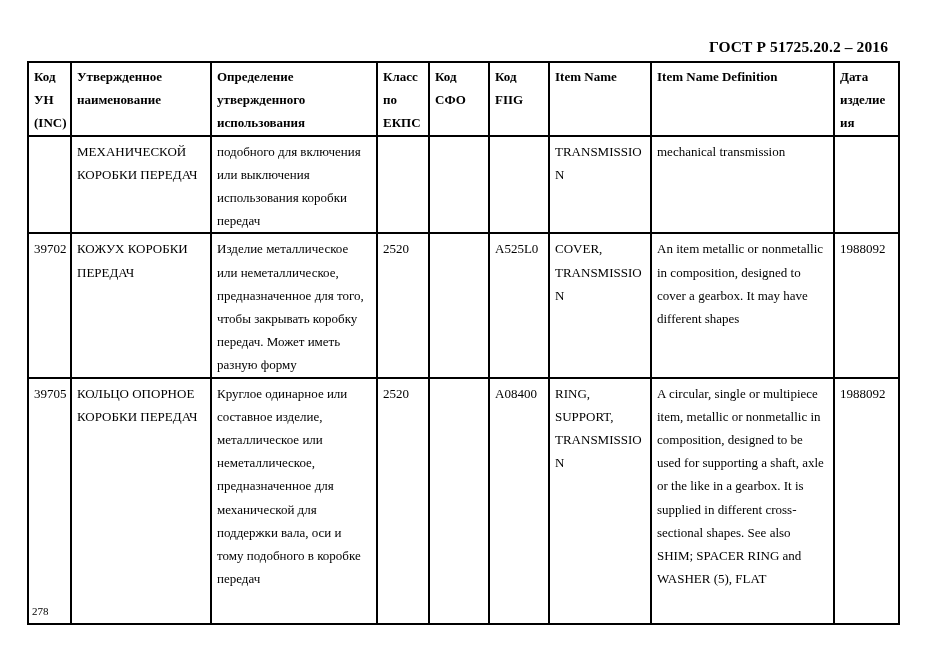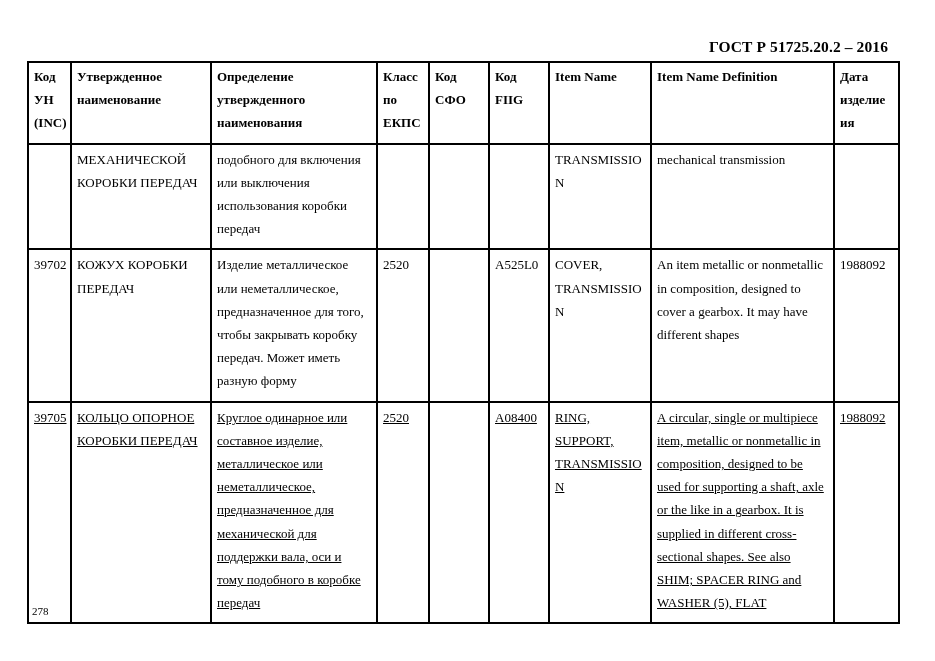--- a/index.html
+++ b/index.html
@@ -28,35 +28,35 @@
       position: absolute;
       left: 27px;
       top: 61px;
       border-collapse: collapse;
       table-layout: fixed;
       width: 871px;
     }
     table.gost-table td, table.gost-table th {
       border: 2px solid #000000;
       vertical-align: top;
-      padding: 3px 5px 8px 5px;
+      padding: 3px 5px 0 5px;
       font-size: 13px;
       line-height: 23.2px;
       text-align: left;
       overflow: hidden;
       word-break: break-all;
     }
     table.gost-table th {
       font-weight: bold;
       padding-top: 2px;
     }
     .row-head { height: 73px; }
     .row-0 { height: 97px; }
     .row-1 { height: 142px; }
-    .row-2 { height: 214px; text-decoration: underline; }
+    .row-2 { height: 246px; }
     .page-number {
       position: absolute;
       left: 32px;
       top: 605px;
       font-size: 11px;
     }
     .cell-line { display: block; white-space: nowrap; }
   </style>
 </head>
 <body>
@@ -82,21 +82,21 @@
           <span class="cell-line">УН</span>
           <span class="cell-line">(INC)</span>
         </th>
         <th>
           <span class="cell-line">Утвержденное</span>
           <span class="cell-line">наименование</span>
         </th>
         <th>
           <span class="cell-line">Определение</span>
           <span class="cell-line">утвержденного</span>
-          <span class="cell-line">наименования</span>
+          <span class="cell-line">использования</span>
         </th>
         <th>
           <span class="cell-line">Класс</span>
           <span class="cell-line">по</span>
           <span class="cell-line">ЕКПС</span>
         </th>
         <th>
           <span class="cell-line">Код</span>
           <span class="cell-line">СФО</span>
         </th>

